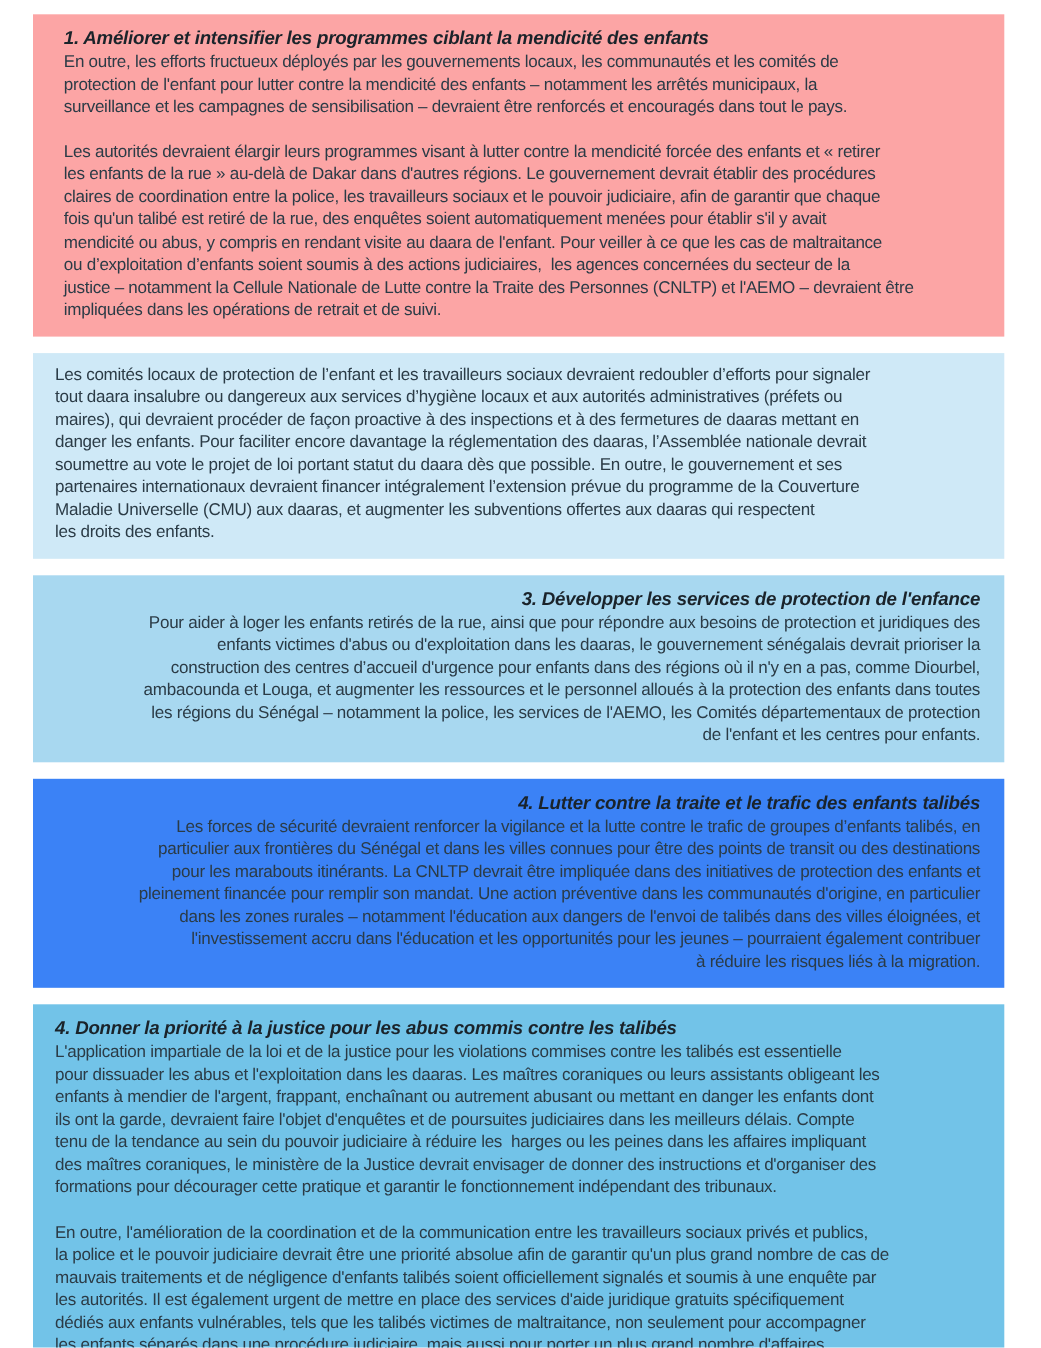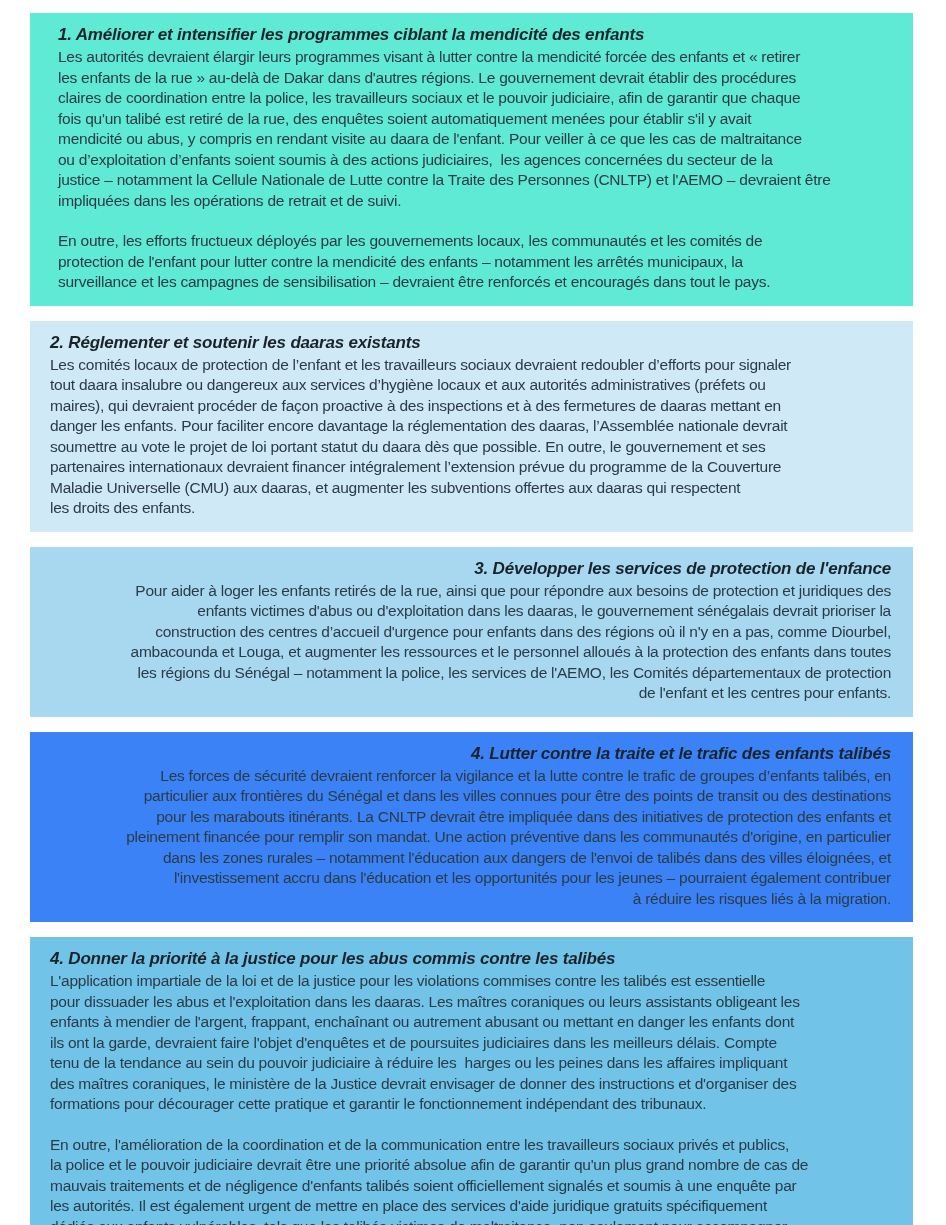--- a/index.html
+++ b/index.html
@@ -34,37 +34,36 @@
   }
   .section-para + .section-para {
     margin-top: 20px;
   }
 </style>
 </head>
 <body>
 
 <div class="page">
 
-  <div class="section" style="background-color: #5eead4; padding-left: 28px;">
+  <div class="section" style="background-color: #fca5a5; padding-left: 28px;">
     <h2 class="section-heading">1. Améliorer et intensifier les programmes ciblant la mendicité des enfants</h2>
+    <p class="section-para">En outre, les efforts fructueux déployés par les gouvernements locaux, les communautés et les comités de
+protection de l'enfant pour lutter contre la mendicité des enfants – notamment les arrêtés municipaux, la
+surveillance et les campagnes de sensibilisation – devraient être renforcés et encouragés dans tout le pays.</p>
     <p class="section-para">Les autorités devraient élargir leurs programmes visant à lutter contre la mendicité forcée des enfants et « retirer
 les enfants de la rue » au-delà de Dakar dans d'autres régions. Le gouvernement devrait établir des procédures
 claires de coordination entre la police, les travailleurs sociaux et le pouvoir judiciaire, afin de garantir que chaque
 fois qu'un talibé est retiré de la rue, des enquêtes soient automatiquement menées pour établir s'il y avait
 mendicité ou abus, y compris en rendant visite au daara de l'enfant. Pour veiller à ce que les cas de maltraitance
 ou d’exploitation d’enfants soient soumis à des actions judiciaires,  les agences concernées du secteur de la
 justice – notamment la Cellule Nationale de Lutte contre la Traite des Personnes (CNLTP) et l'AEMO – devraient être
 impliquées dans les opérations de retrait et de suivi.</p>
-    <p class="section-para">En outre, les efforts fructueux déployés par les gouvernements locaux, les communautés et les comités de
-protection de l'enfant pour lutter contre la mendicité des enfants – notamment les arrêtés municipaux, la
-surveillance et les campagnes de sensibilisation – devraient être renforcés et encouragés dans tout le pays.</p>
   </div>
 
   <div class="section" style="background-color: rgb(207, 233, 247);">
-    <h2 class="section-heading">2. Réglementer et soutenir les daaras existants</h2>
     <p class="section-para">Les comités locaux de protection de l’enfant et les travailleurs sociaux devraient redoubler d’efforts pour signaler
 tout daara insalubre ou dangereux aux services d’hygiène locaux et aux autorités administratives (préfets ou
 maires), qui devraient procéder de façon proactive à des inspections et à des fermetures de daaras mettant en
 danger les enfants. Pour faciliter encore davantage la réglementation des daaras, l’Assemblée nationale devrait
 soumettre au vote le projet de loi portant statut du daara dès que possible. En outre, le gouvernement et ses
 partenaires internationaux devraient financer intégralement l’extension prévue du programme de la Couverture
 Maladie Universelle (CMU) aux daaras, et augmenter les subventions offertes aux daaras qui respectent
 les droits des enfants.</p>
   </div>
 

